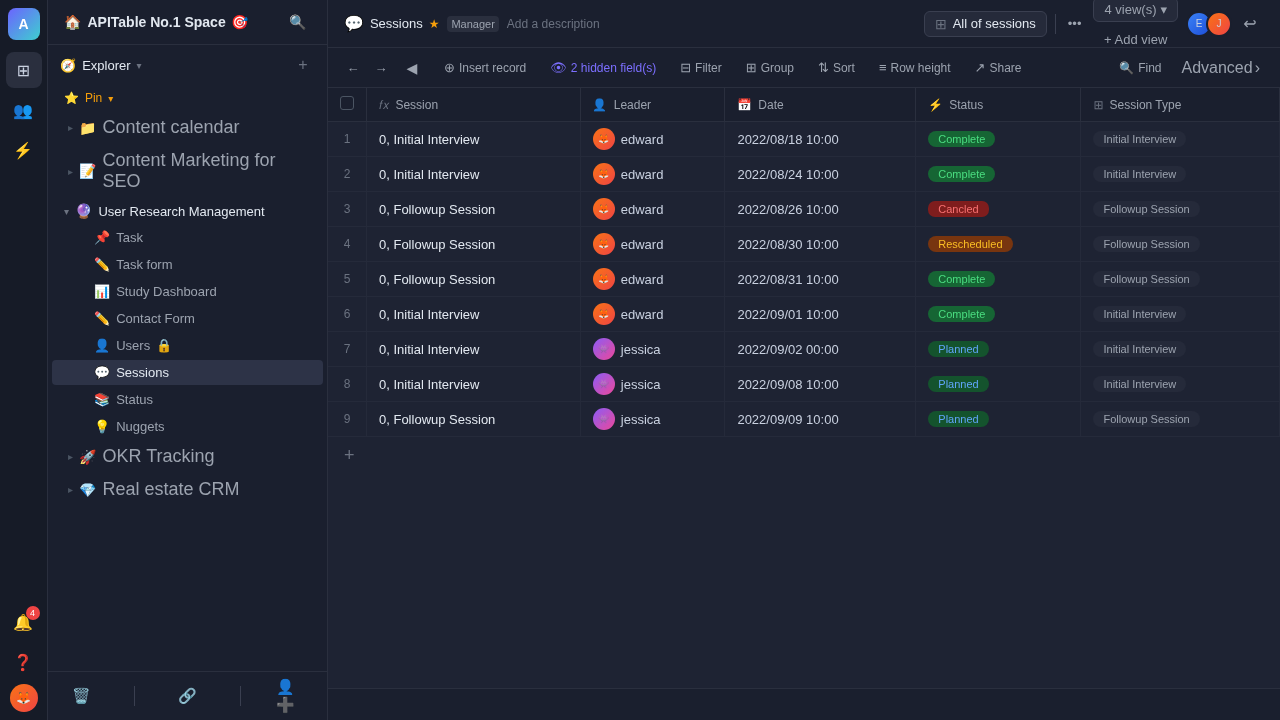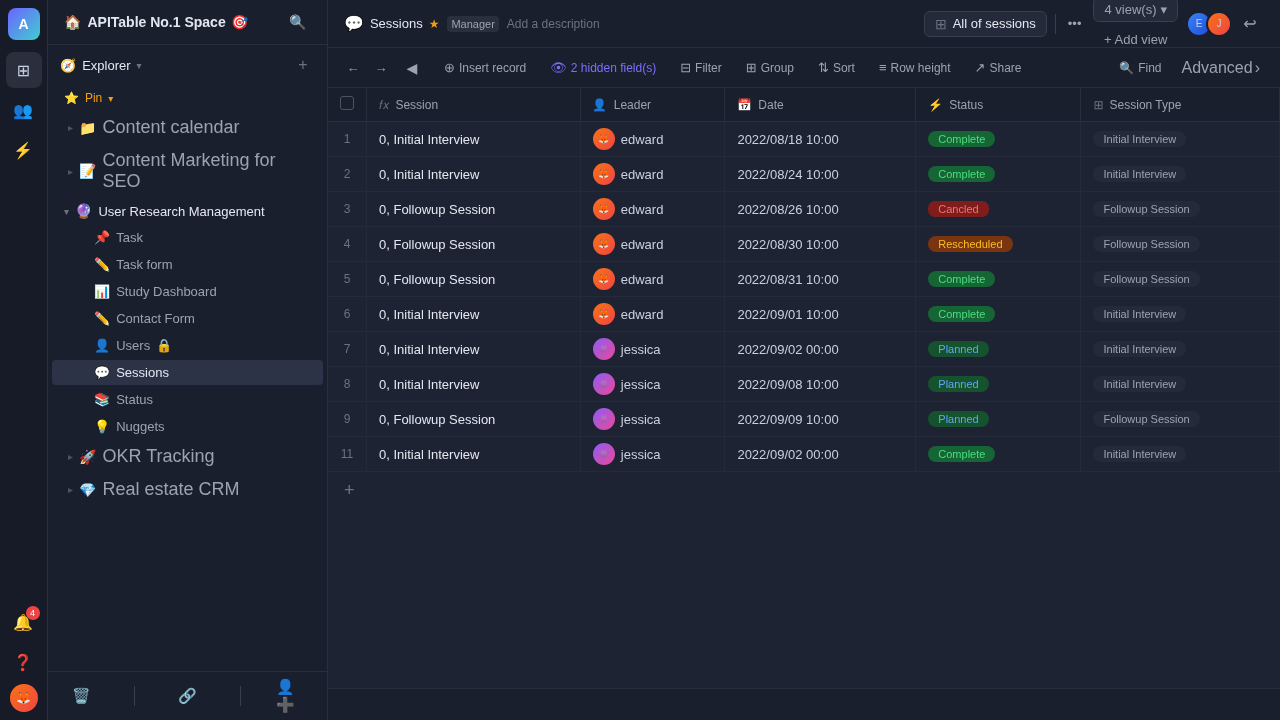--- a/index.html
+++ b/index.html
@@ -710,32 +710,19 @@
     <td>
       <div class="leader-cell">
         <div class="leader-avatar jess">👾</div>
         <span>jessica</span>
       </div>
     </td>
     <td>2022/09/09 10:00</td>
     <td><span class="status-badge status-planned">Planned</span></td>
     <td><span class="session-type-badge">Followup Session</span></td>
   </tr>
-          <tr>
-    <td class="row-num checkbox-cell">11</td>
-    <td><span class="session-name">0, Initial Interview</span></td>
-    <td>
-      <div class="leader-cell">
-        <div class="leader-avatar jess">👾</div>
-        <span>jessica</span>
-      </div>
-    </td>
-    <td>2022/09/02 00:00</td>
-    <td><span class="status-badge status-complete">Complete</span></td>
-    <td><span class="session-type-badge">Initial Interview</span></td>
-  </tr>
         </tbody>
     </table>
     <div class="add-row">+</div>
   </div>
 
   <div class="bottom-bar"></div>
 </div>
 
 </body></html>

